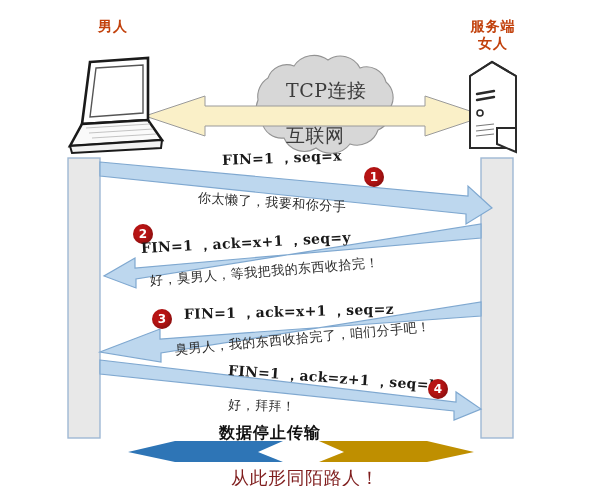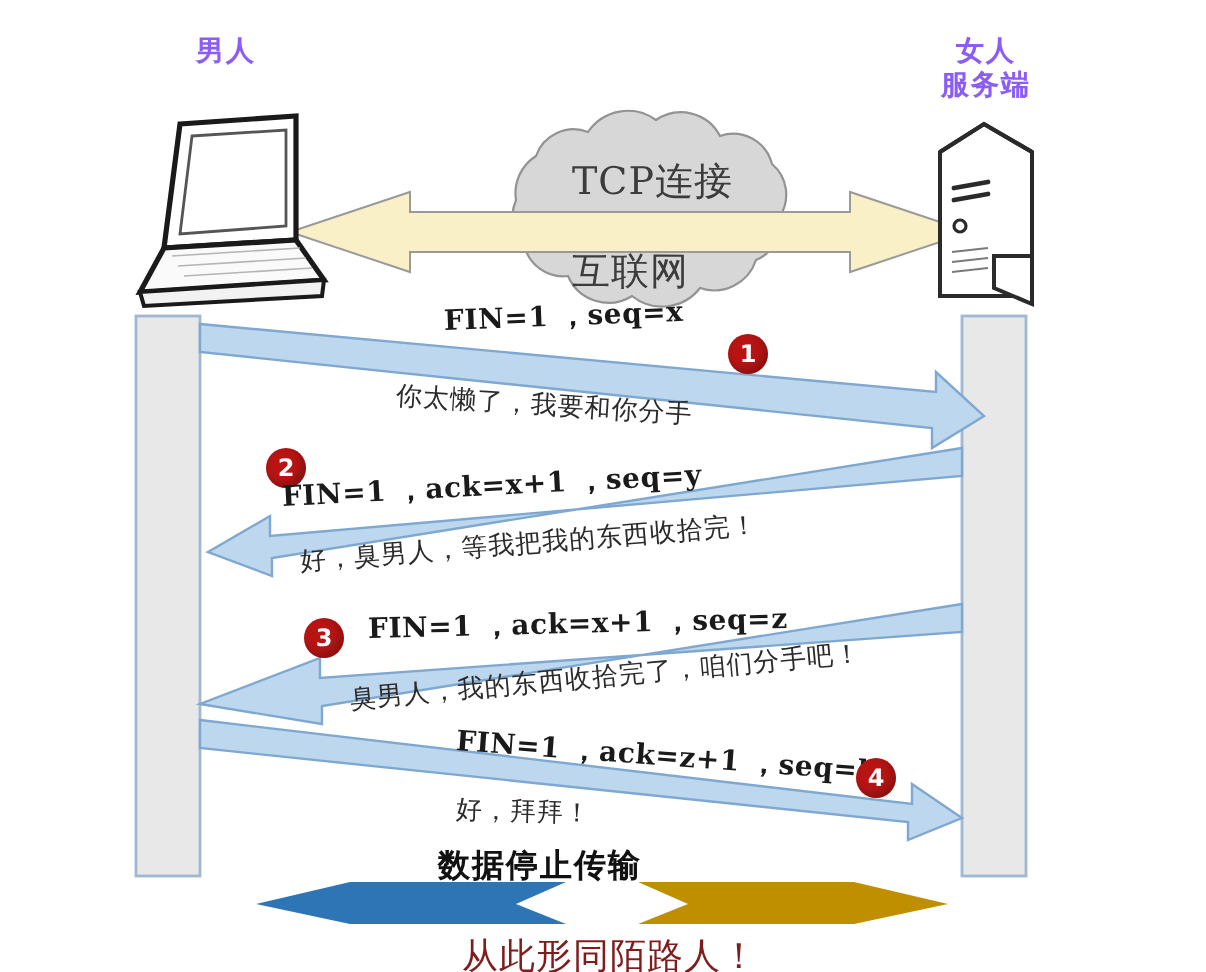--- a/index.html
+++ b/index.html
@@ -20,21 +20,21 @@
   #stage svg.layer {
     position: absolute;
     left: 0;
     top: 0;
     width: 603px;
     height: 486px;
   }
   .endpoint-label {
     position: absolute;
     text-align: center;
-    color: #8b5cf6;
+    color: #c2410c;
     font-size: 14px;
     line-height: 17px;
     font-family: "DejaVu Serif", "Liberation Serif", serif;
     font-weight: 600;
     letter-spacing: 1px;
     white-space: nowrap;
   }
   .cloud-label {
     position: absolute;
     color: #3c3c3c;
@@ -207,22 +207,22 @@
       <path d="M474 452 L427 441 L319 441 L344 452 L319 462 L427 462 Z" fill="#bf8f00"></path>
     </g>
 
   </svg>
 
   <div class="endpoint-label" style="left:78px; top:18px; width:70px;">
     <div>男人</div>
   </div>
 
   <div class="endpoint-label" style="left:458px; top:18px; width:70px;">
+    <div>服务端</div>
     <div>女人</div>
-    <div>服务端</div>
   </div>
 
   <div class="cloud-label" style="left:286px; top:78px;">TCP连接</div>
   <div class="cloud-label" style="left:286px; top:123px;text-align:center;">互联网</div>
 
   <div class="flag-text" style="left:222px; top:152px; transform:rotate(-2.2deg); transform-origin:left center;">FIN=1 ，seq=x</div>
   <div class="badge" style="left:364px; top:167px;">1</div>
   <div class="cn-text" style="left:198px; top:189px; transform:rotate(3.6deg); transform-origin:left center;">你太懒了，我要和你分手</div>
 
   <div class="badge" style="left:133px; top:224px;">2</div>

